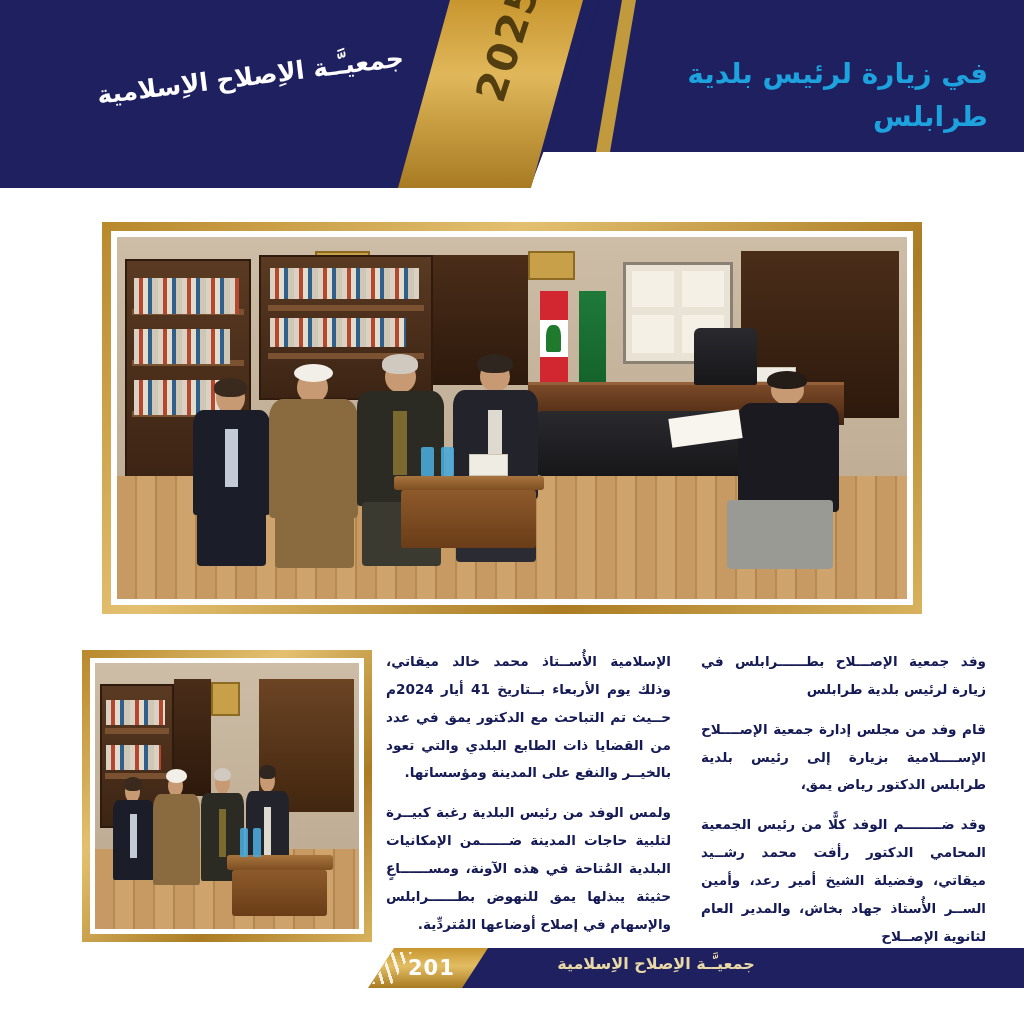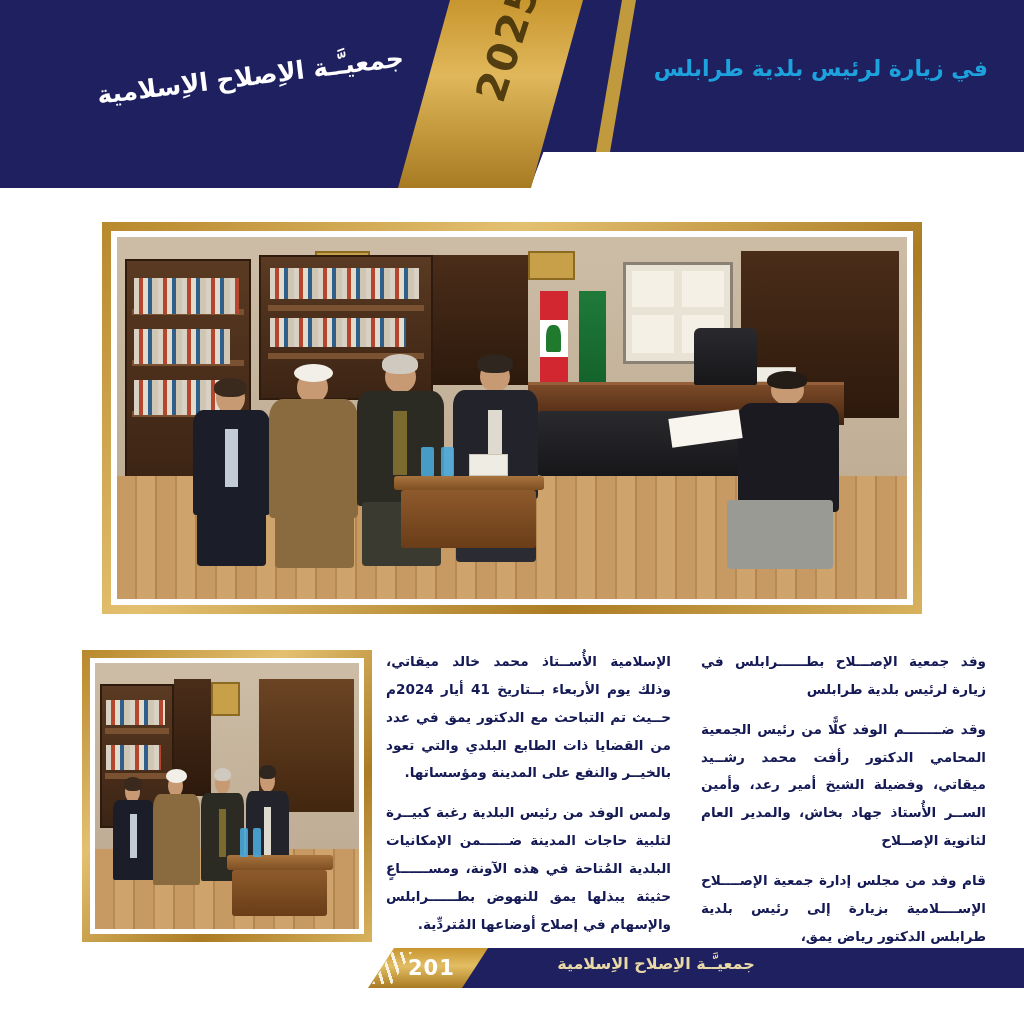--- a/index.html
+++ b/index.html
@@ -78,21 +78,21 @@
   .header-title {
     position: absolute;
     top: 52px; right: 36px;
     width: 420px;
     text-align: right;
     direction: rtl;
     color: #15a0d8;
     line-height: 1.55;
   }
   .header-title .l1 { font-size: 25px; font-weight: bold; color: #1da2dd; }
-  .header-title .l2 { font-size: 22px; font-weight: bold; color: #1da2dd; }
+  .header-title .l2 { font-size: 28px; font-weight: bold; color: #1da2dd; }
 
   
   .photo-main-frame {
     position: absolute;
     top: 222px; left: 102px;
     width: 820px; height: 392px;
     background: linear-gradient(135deg, #b8882c, #e3c070 35%, #ab7c24 70%, #d8b25e);
     padding: 9px;
   }
   .photo-main-inner {
@@ -443,22 +443,22 @@
           <div class="bottle" style="left:55%; top:62%; width:3%; height:11%;"></div>
           <div class="bottle" style="left:60%; top:62%; width:3%; height:11%;"></div>
         </div>
       </div>
     </div>
   </div>
 
   <div class="text-area">
     <div class="col col-right">
       <p>وفد جمعية الإصـــلاح بطــــــرابلس في زيارة لرئيس بلدية طرابلس</p>
+      <p>قام وفد من مجلس إدارة جمعية الإصــــلاح الإســــلامية بزيارة إلى رئيس بلدية طرابلس الدكتور رياض يمق،</p>
       <p>وقد ضــــــــم الوفد كلًّا من رئيس الجمعية المحامي الدكتور رأفت محمد رشــيد ميقاتي، وفضيلة الشيخ أمير رعد، وأمين الســر الأُستاذ جهاد بخاش، والمدير العام لثانوية الإصــلاح</p>
-      <p>قام وفد من مجلس إدارة جمعية الإصــــلاح الإســــلامية بزيارة إلى رئيس بلدية طرابلس الدكتور رياض يمق،</p>
     </div>
     <div class="col col-left">
       <p>الإسلامية الأُســتاذ محمد خالد ميقاتي، وذلك يوم الأربعاء بــتاريخ 41 أيار 2024م حــيث تم التباحث مع الدكتور يمق في عدد من القضايا ذات الطابع البلدي والتي تعود بالخيــر والنفع على المدينة ومؤسساتها.</p>
       <p>ولمس الوفد من رئيس البلدية رغبة كبيــرة لتلبية حاجات المدينة ضــــــمن الإمكانيات البلدية المُتاحة في هذه الآونة، ومســــــاعٍ حثيثة يبذلها يمق للنهوض بطــــــرابلس والإسهام في إصلاح أوضاعها المُتردِّية.</p>
     </div>
   </div>
 
   <div class="footer">
     <div class="footer-navy"></div>
     <div class="footer-gold"></div>

